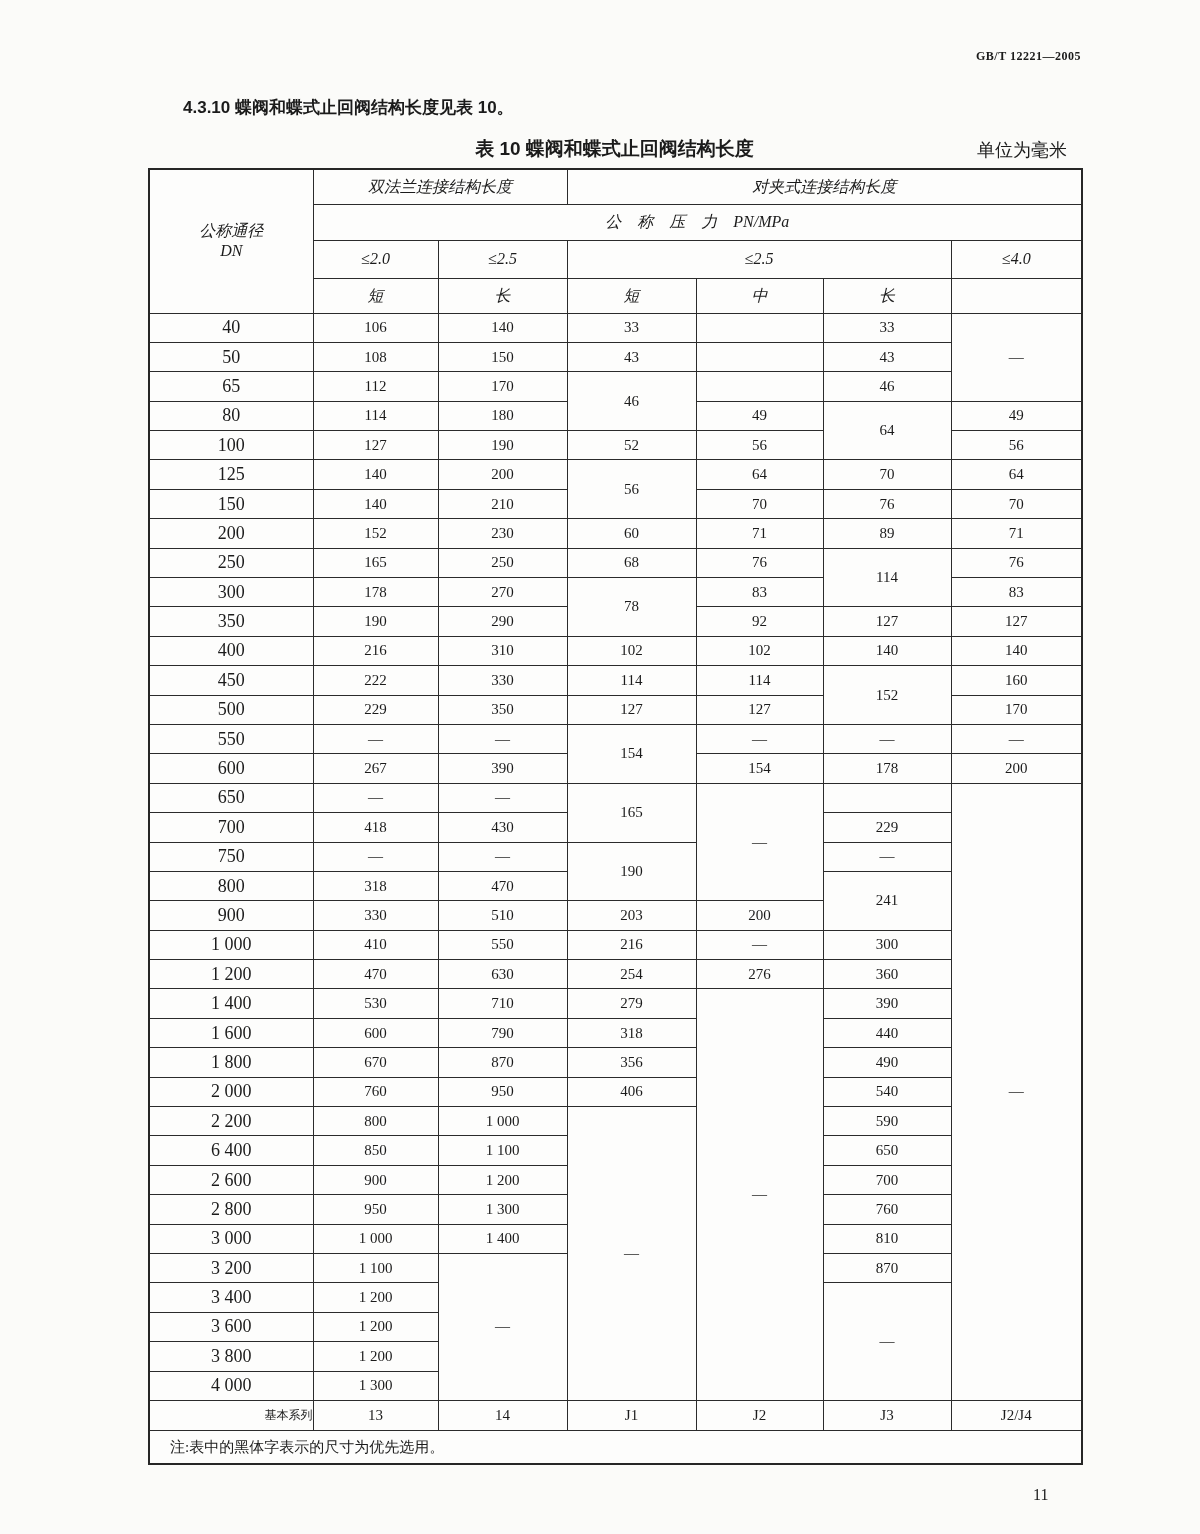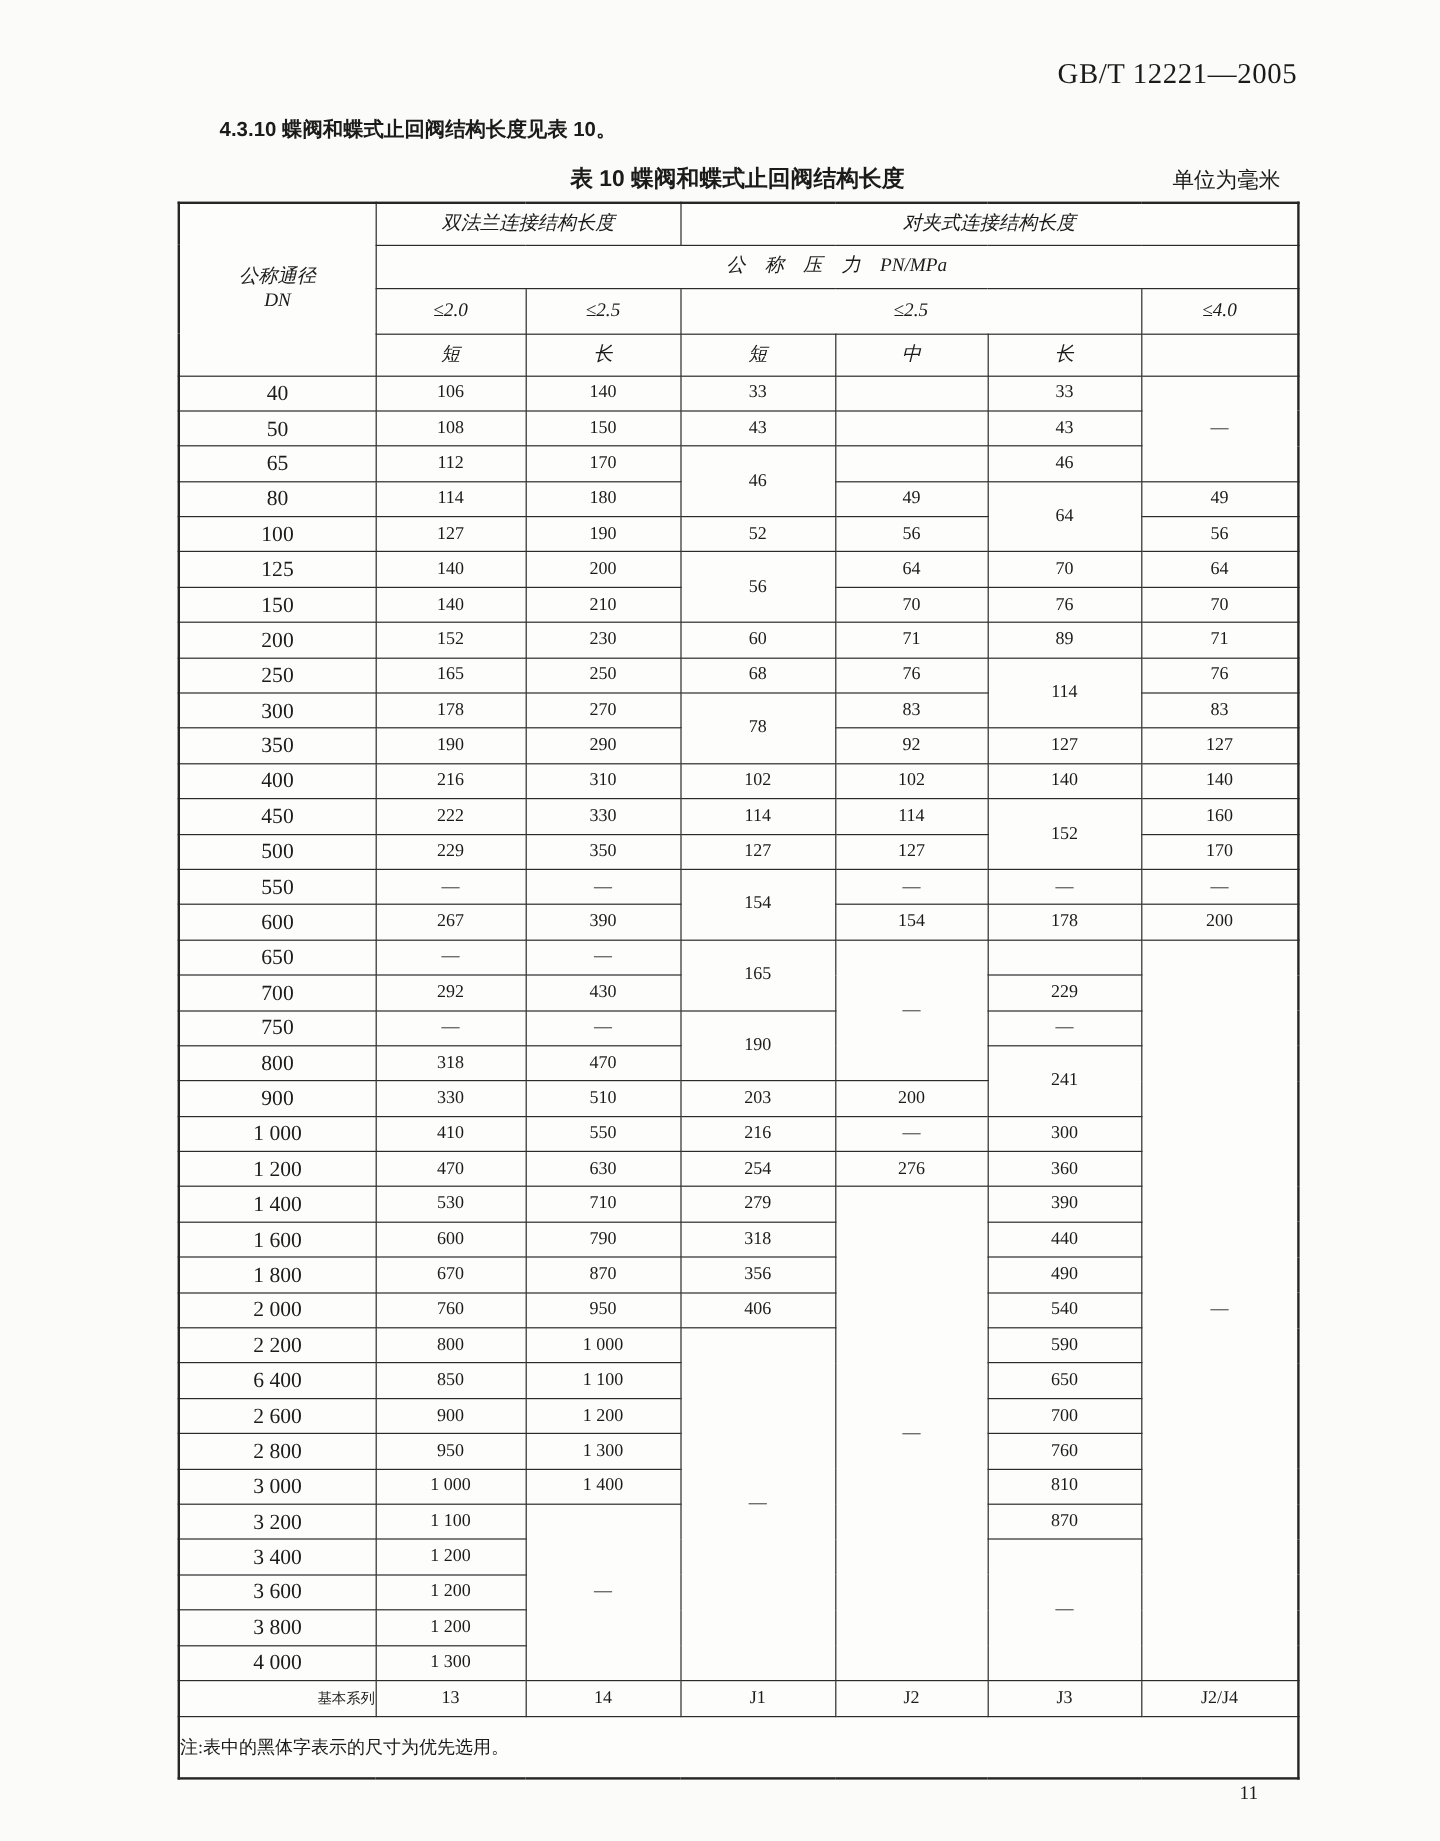--- a/index.html
+++ b/index.html
@@ -8,21 +8,21 @@
     width:1200px; height:1534px;
     background:#fbfbf9;
     font-family:"Liberation Serif","DejaVu Serif",serif;
     color:#1b1b1b;
   }
   .page { position:relative; width:1200px; height:1534px; overflow:hidden; }
 
   .doc-code {
     position:absolute; top:49px; left:148px; width:933px;
     text-align:right;
-    font-size:24px; font-weight:normal; letter-spacing:0.5px;
+    font-size:12px; font-weight:bold; letter-spacing:0.5px;
     font-family:"Liberation Serif","DejaVu Serif",serif;
   }
   .clause {
     position:absolute; top:96px; left:143px;
     font-size:17px; font-weight:bold;
     font-family:"Liberation Sans","DejaVu Sans",sans-serif;
     margin-left:40px;
   }
   .caption-row { position:absolute; top:136px; left:148px; width:933px; height:26px; }
   .caption {
@@ -48,21 +48,21 @@
   .th-pre { white-space:pre-line; }
   .tr-ha { height:35px; } .tr-hb { height:36px; } .tr-hc { height:38px; } .tr-hd { height:35px; }
 
   .std-table tbody td { height:29.4px; font-size:15px; }
   .std-table tbody td.dn { font-size:18px; }
   .std-table tbody td.bold { font-weight:normal; }
 
   .std-table tr.base-row td { height:30px; font-size:15px; }
   .std-table tr.base-row td.base-label { font-size:12px;text-align:right; }
   .std-table tr.note-row td {
-    height:52px; text-align:left; font-size:15px;
+    height:34px; text-align:left; padding-left:20px; font-size:15px;
   }
   .page-number { position:absolute; top:1486px; left:1033px; font-size:16px; }
 </style>
 </head>
 <body>
 
 <div class="page">
 
   <div class="doc-code">GB/T 12221—2005</div>
 
@@ -248,21 +248,21 @@
           <td class="dn">650</td>
           <td>—</td>
           <td>—</td>
           <td rowspan="2">165</td>
           <td rowspan="4">—</td>
           <td></td>
           <td rowspan="21">—</td>
         </tr>
         <tr>
           <td class="dn">700</td>
-          <td>292</td>
+          <td>418</td>
           <td class="bold">430</td>
           <td>229</td>
         </tr>
         <tr>
           <td class="dn">750</td>
           <td>—</td>
           <td>—</td>
           <td rowspan="2">190</td>
           <td>—</td>
         </tr>

